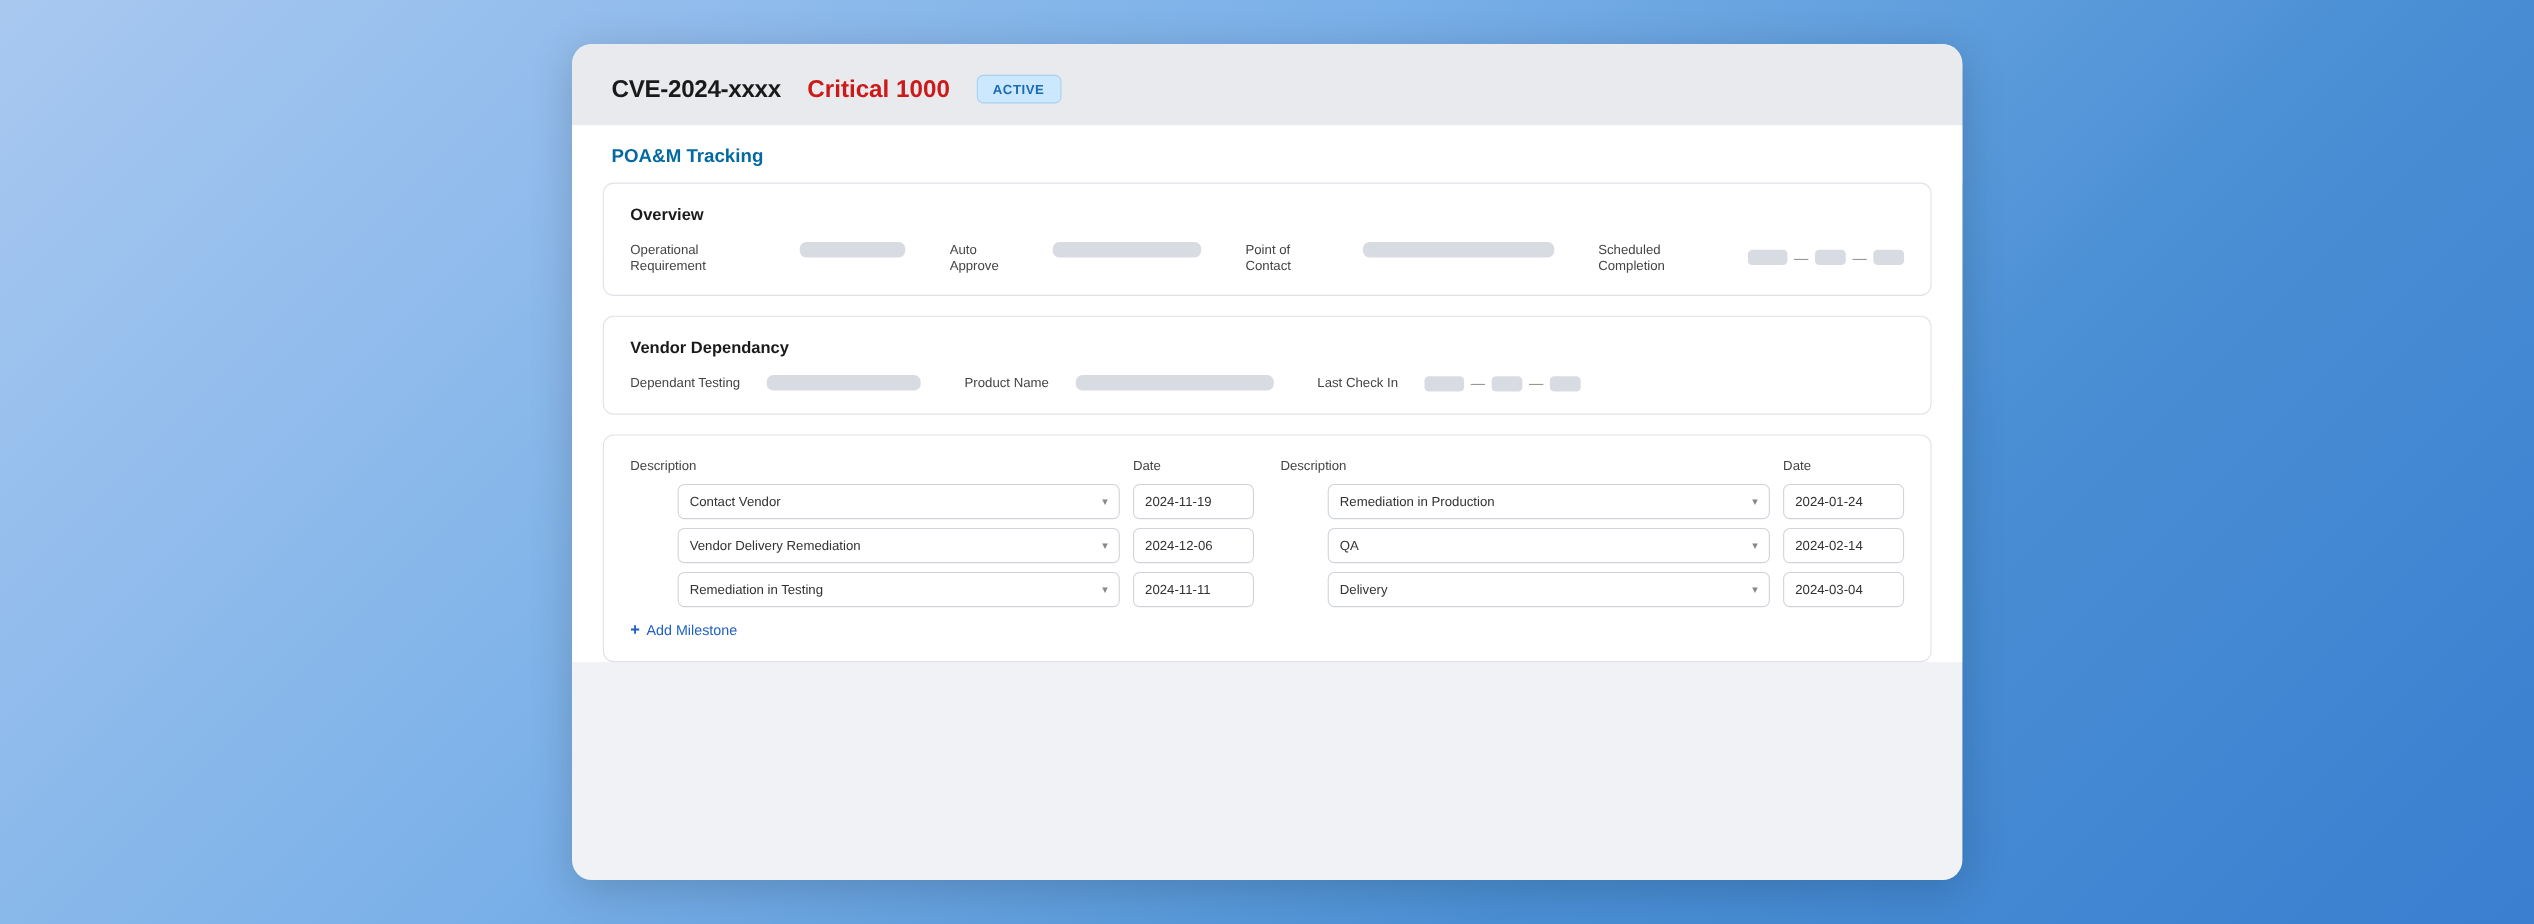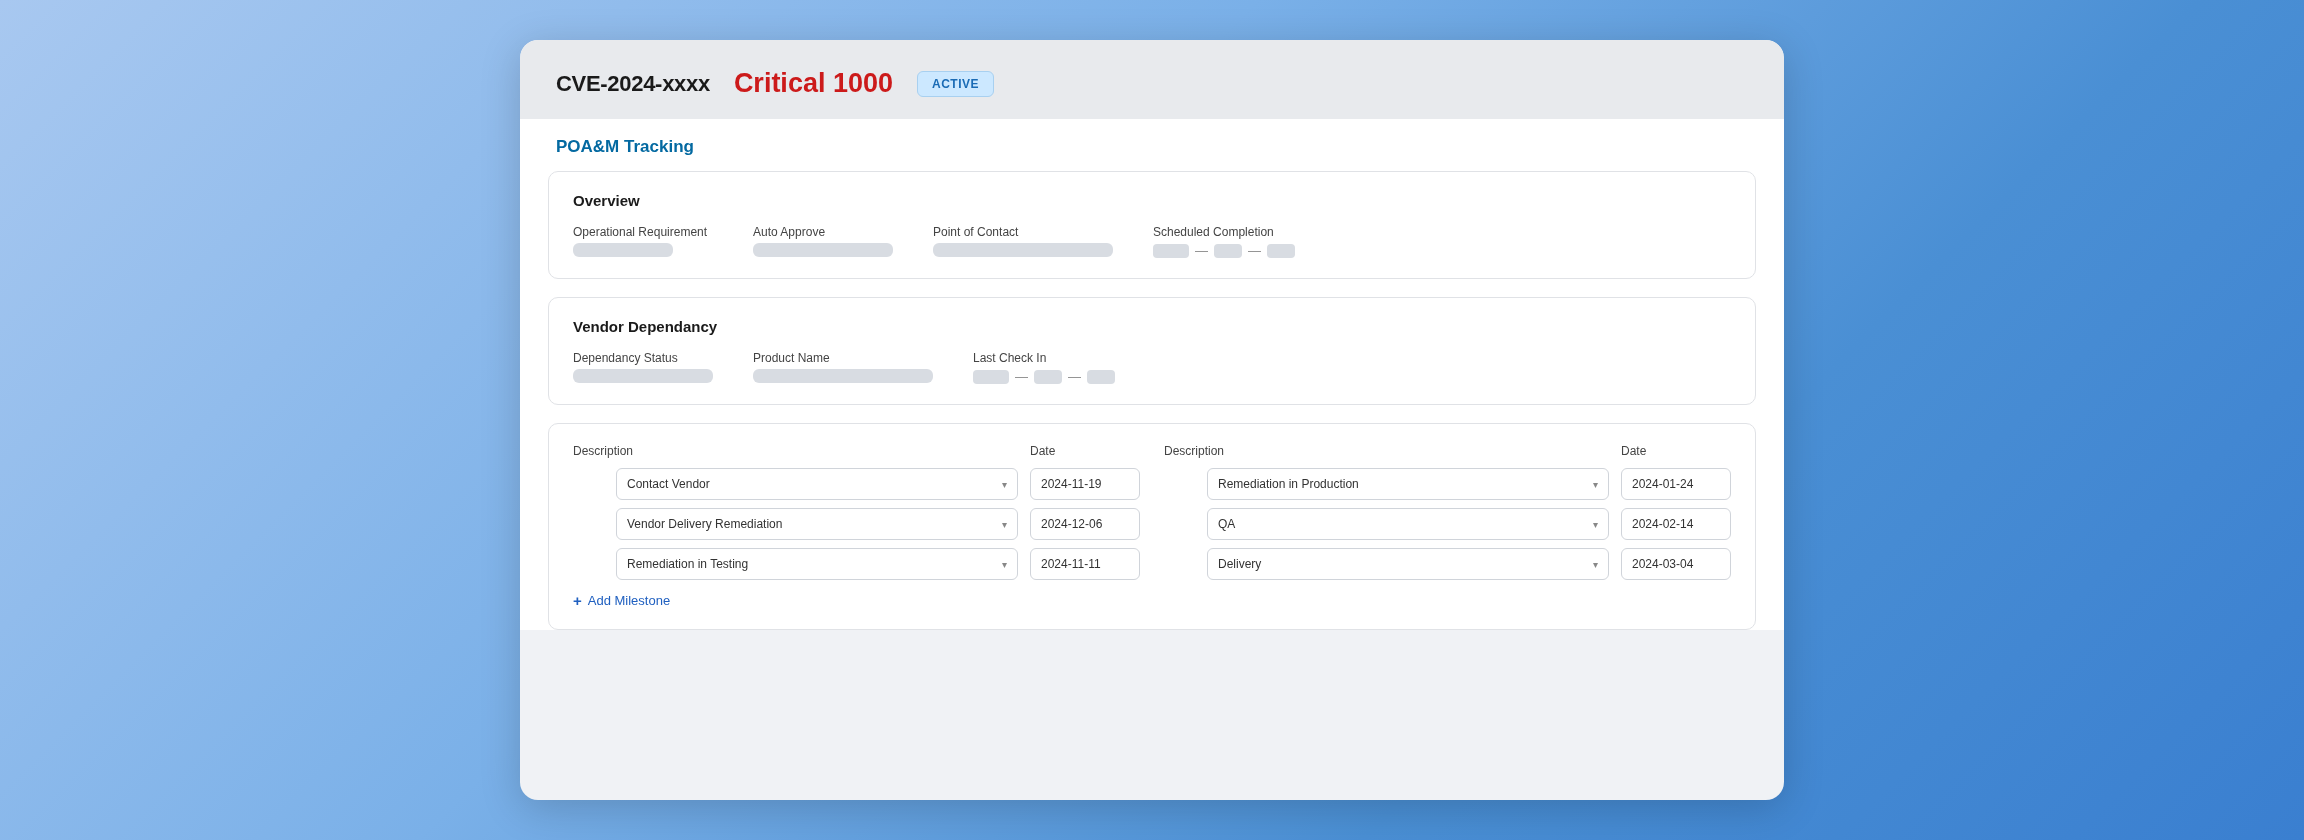--- a/index.html
+++ b/index.html
@@ -38,21 +38,21 @@
     }
 
     .cve-title {
       font-size: 22px;
       font-weight: 700;
       color: #1a1a1a;
       letter-spacing: -0.3px;
     }
 
     .severity-label {
-      font-size: 27px;
+      font-size: 22px;
       font-weight: 700;
       color: #cc1a1a;
     }
 
     .status-badge {
       background: #cce8ff;
       color: #1a6bb5;
       font-size: 12px;
       font-weight: 600;
       padding: 5px 14px;
@@ -94,22 +94,22 @@
     }
 
     .fields-row {
       display: flex;
       gap: 40px;
       align-items: flex-start;
     }
 
     .field-group {
       display: flex;
-      flex-direction: column;
-      gap: 4px;
+      flex-direction: row;
+      gap: 24px;
       min-width: 140px;
     }
 
     .field-label {
       font-size: 12px;
       color: #444;
       font-weight: 500;
     }
 
     .field-placeholder {
@@ -296,21 +296,21 @@
             <div class="date-seg d3"></div>
           </div>
         </div>
       </div>
     </div>
 
     <div class="panel">
       <div class="panel-title">Vendor Dependancy</div>
       <div class="fields-row">
         <div class="field-group">
-          <span class="field-label">Dependancy Status</span>
+          <span class="field-label">Dependant Testing</span>
           <div class="field-placeholder" style="width:140px"></div>
         </div>
         <div class="field-group">
           <span class="field-label">Product Name</span>
           <div class="field-placeholder" style="width:180px"></div>
         </div>
         <div class="field-group">
           <span class="field-label">Last Check In</span>
           <div class="date-placeholder">
             <div class="date-seg d1"></div>

